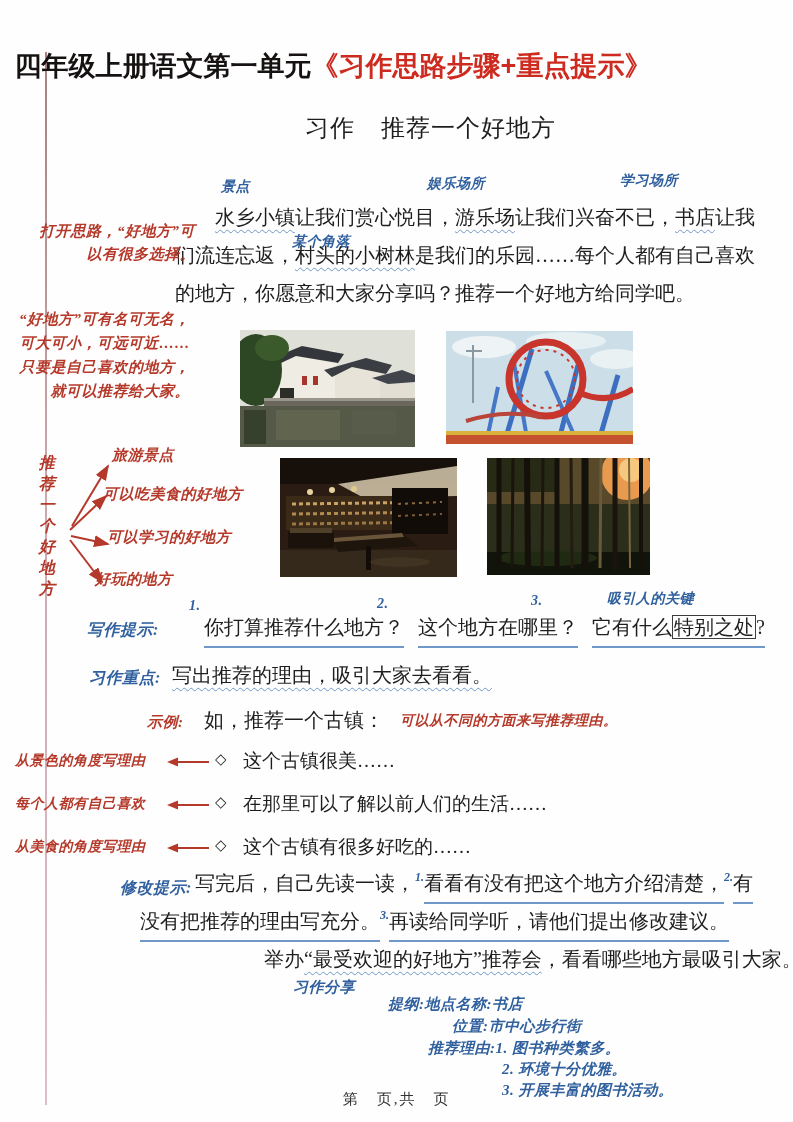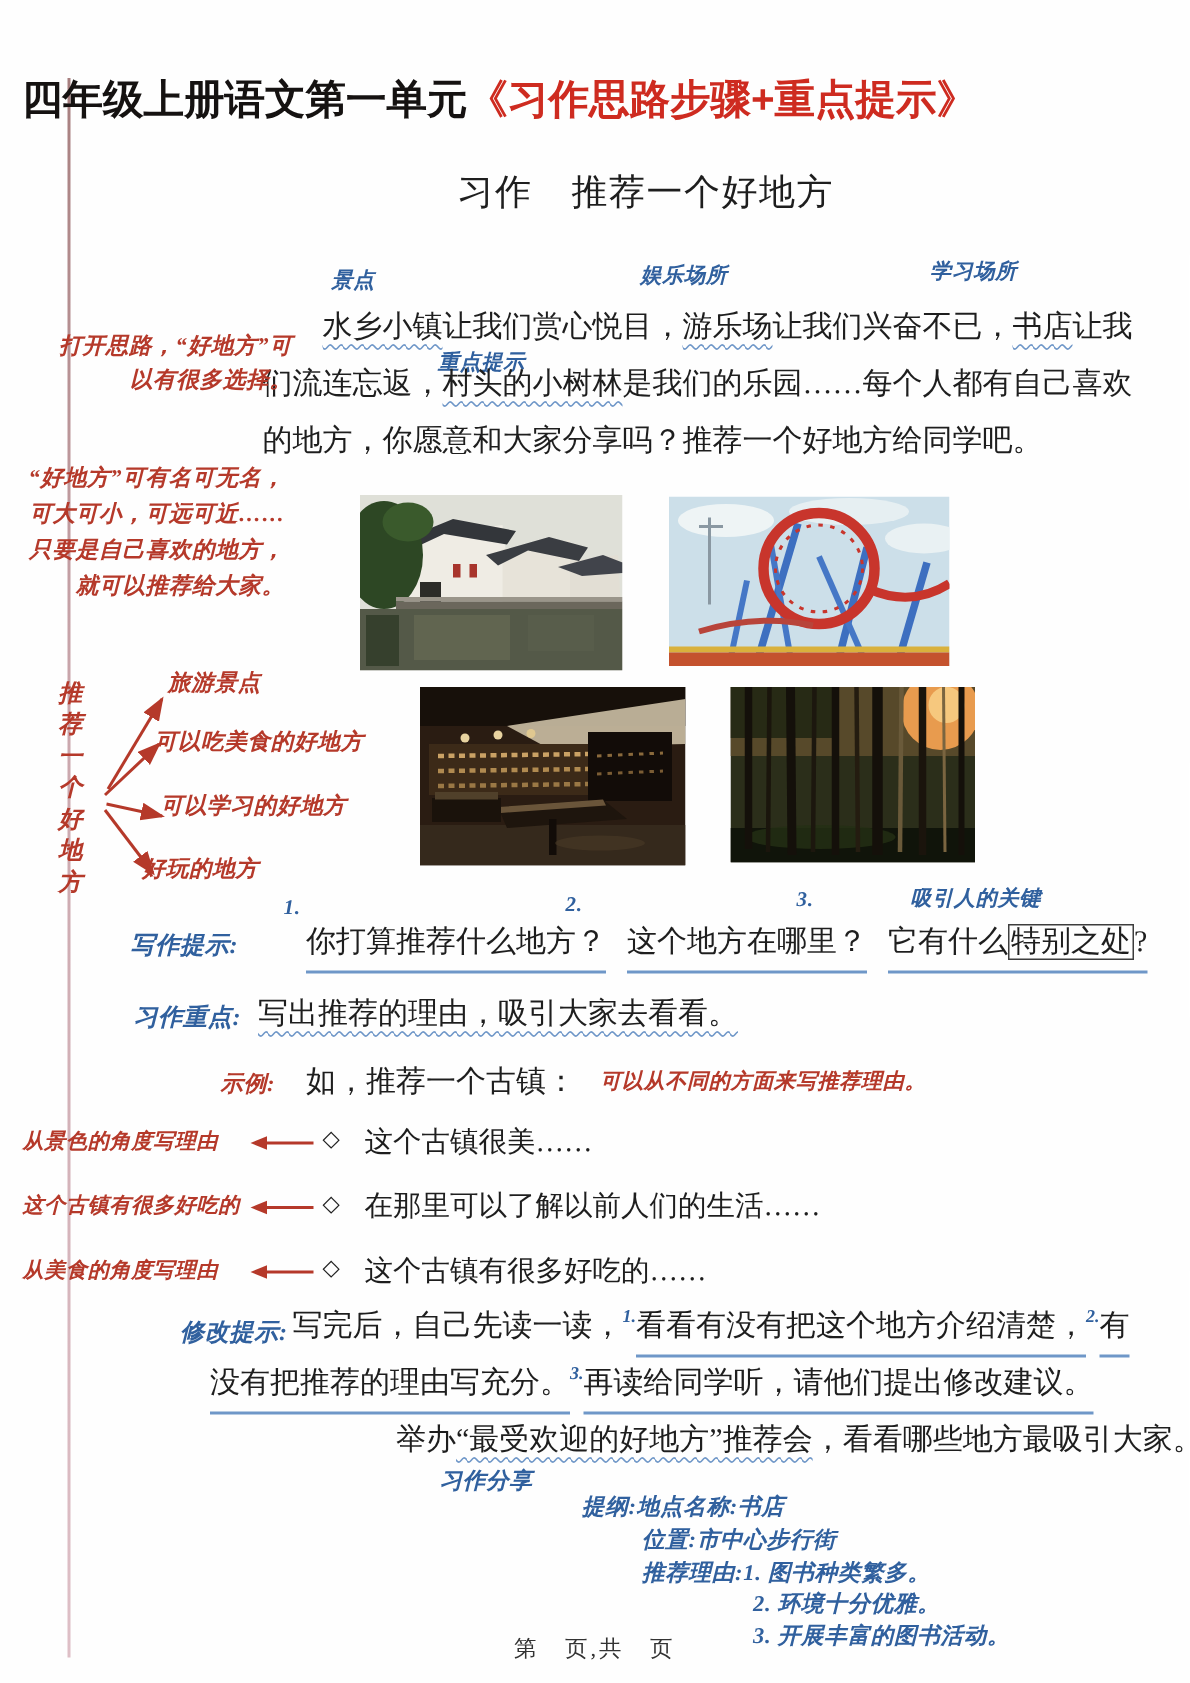--- a/index.html
+++ b/index.html
@@ -32,21 +32,21 @@
   <div class="abs" style="left:0;top:48px;width:666px;text-align:center;font-size:27px;white-space:nowrap;">
     <span class="title-black">四年级上册语文第一单元</span><span class="title-red">《习作思路步骤+重点提示》</span>
   </div>
   <div class="abs print" style="left:305px;top:112px;font-size:24px;letter-spacing:1px;">
     <span>习作</span><span style="display:inline-block;width:26px;"></span><span>推荐一个好地方</span>
   </div>
 
   <span class="abs hand blue" style="left:221px;top:178px;font-size:14px;">景点</span>
   <span class="abs hand blue" style="left:427px;top:175px;font-size:14px;">娱乐场所</span>
   <span class="abs hand blue" style="left:620px;top:172px;font-size:14px;">学习场所</span>
-  <span class="abs hand blue" style="left:292px;top:233px;font-size:14px;">重点提示</span>
+  <span class="abs hand blue" style="left:292px;top:233px;font-size:14px;">某个角落</span>
 
   <div class="abs print" style="left:215px;top:204px;font-size:20px;white-space:nowrap;">
     <span class="wavy">水乡小镇</span><span>让我们赏心悦目，</span><span class="wavy">游乐场</span><span>让我们兴奋不已，</span><span class="wavy">书店</span><span>让我</span>
   </div>
   <div class="abs print" style="left:175px;top:242px;font-size:20px;white-space:nowrap;">
     <span>们流连忘返，</span><span class="wavy">村头的小树林</span><span>是我们的乐园……每个人都有自己喜欢</span>
   </div>
   <div class="abs print" style="left:175px;top:280px;font-size:20px;white-space:nowrap;">的地方，你愿意和大家分享吗？推荐一个好地方给同学吧。</div>
 
   <div class="abs hand red" style="left:27px;top:220px;width:168px;font-size:15px;line-height:23px;">打开思路，“好地方”可以有很多选择。</div>
@@ -182,21 +182,21 @@
   <div class="abs" style="left:15px;top:748px;width:620px;height:28px;">
     <span class="abs hand red" style="left:0;top:4px;font-size:14px;white-space:nowrap;">从景色的角度写理由</span>
     <svg class="abs" style="left:150px;top:8px;" width="46" height="12">
         <line x1="44" y1="6" x2="11" y2="6" stroke="#b5392a" stroke-width="2"></line>
         <polygon points="2,6 13,1.5 13,10.5" fill="#b5392a"></polygon>
       </svg>
     <span class="abs print" style="left:200px;top:2px;font-size:15px;">◇</span>
     <span class="abs print" style="left:228px;top:0;font-size:19px;white-space:nowrap;">这个古镇很美……</span>
   </div>
   <div class="abs" style="left:15px;top:791px;width:620px;height:28px;">
-    <span class="abs hand red" style="left:0;top:4px;font-size:14px;white-space:nowrap;">这个古镇有很多好吃的</span>
+    <span class="abs hand red" style="left:0;top:4px;font-size:14px;white-space:nowrap;">每个人都有自己喜欢</span>
     <svg class="abs" style="left:150px;top:8px;" width="46" height="12">
         <line x1="44" y1="6" x2="11" y2="6" stroke="#b5392a" stroke-width="2"></line>
         <polygon points="2,6 13,1.5 13,10.5" fill="#b5392a"></polygon>
       </svg>
     <span class="abs print" style="left:200px;top:2px;font-size:15px;">◇</span>
     <span class="abs print" style="left:228px;top:0;font-size:19px;white-space:nowrap;">在那里可以了解以前人们的生活……</span>
   </div>
   <div class="abs" style="left:15px;top:834px;width:620px;height:28px;">
     <span class="abs hand red" style="left:0;top:4px;font-size:14px;white-space:nowrap;">从美食的角度写理由</span>
     <svg class="abs" style="left:150px;top:8px;" width="46" height="12">
@@ -213,20 +213,20 @@
   </div>
   <div class="abs print" style="left:140px;top:908px;font-size:20px;white-space:nowrap;">
     <span class="u">没有把推荐的理由写充分。</span><span class="sup">3.</span><span class="u">再读给同学听，请他们提出修改建议。</span>
   </div>
   <div class="abs print" style="left:264px;top:946px;font-size:20px;white-space:nowrap;">
     <span>举办</span><span class="wavy">“最受欢迎的好地方”推荐会</span><span>，看看哪些地方最吸引大家。</span>
   </div>
   <span class="abs hand blue" style="left:293px;top:978px;font-size:15px;">习作分享</span>
 
   <span class="abs hand blue" style="left:388px;top:995px;font-size:15px;white-space:nowrap;">提纲:地点名称:书店</span>
-  <span class="abs hand blue" style="left:428px;top:1017px;font-size:15px;white-space:nowrap;">位置:市中心步行街</span>
+  <span class="abs hand blue" style="left:452px;top:1017px;font-size:15px;white-space:nowrap;">位置:市中心步行街</span>
   <span class="abs hand blue" style="left:428px;top:1039px;font-size:15px;white-space:nowrap;">推荐理由:1. 图书种类繁多。</span>
   <span class="abs hand blue" style="left:502px;top:1060px;font-size:15px;white-space:nowrap;">2. 环境十分优雅。</span>
   <span class="abs hand blue" style="left:502px;top:1081px;font-size:15px;white-space:nowrap;">3. 开展丰富的图书活动。</span>
 
   <div class="abs print" style="left:0;top:1090px;width:793px;text-align:center;font-size:15px;letter-spacing:2px;color:#333;">第　页,共　页</div>
 
 </div>
 
 </body></html>

